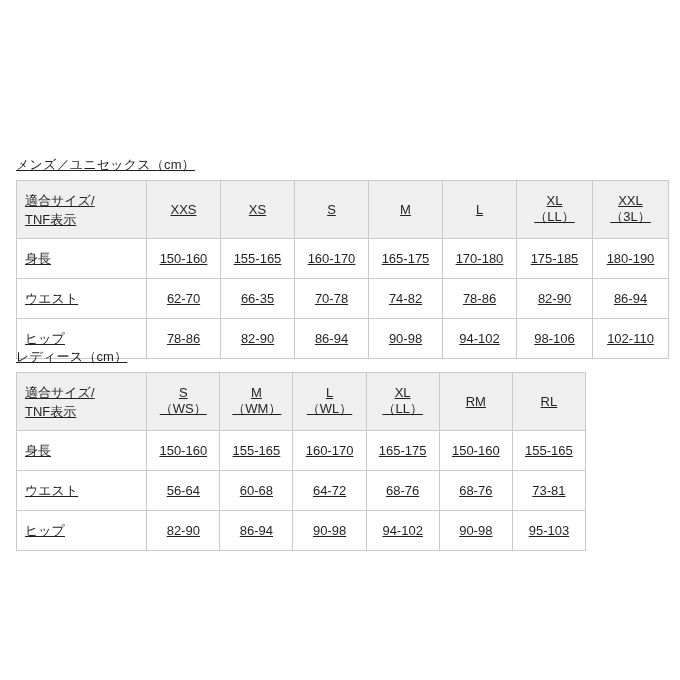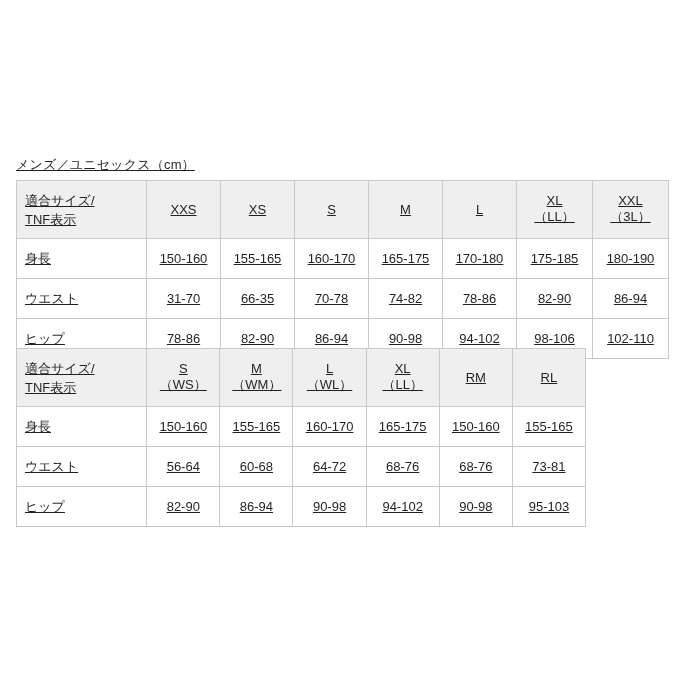--- a/index.html
+++ b/index.html
@@ -130,21 +130,21 @@
           <td class="cell">150-160</td>
           <td class="cell">155-165</td>
           <td class="cell">160-170</td>
           <td class="cell">165-175</td>
           <td class="cell">170-180</td>
           <td class="cell">175-185</td>
           <td class="cell">180-190</td>
         </tr>
         <tr>
           <td class="row-label">ウエスト</td>
-          <td class="cell">31-70</td>
+          <td class="cell">62-70</td>
           <td class="cell">66-35</td>
           <td class="cell">70-78</td>
           <td class="cell">74-82</td>
           <td class="cell">78-86</td>
           <td class="cell">82-90</td>
           <td class="cell">86-94</td>
         </tr>
         <tr>
           <td class="row-label">ヒップ</td>
           <td class="cell">78-86</td>
@@ -153,20 +153,21 @@
           <td class="cell">90-98</td>
           <td class="cell">94-102</td>
           <td class="cell">98-106</td>
           <td class="cell">102-110</td>
         </tr>
       </tbody>
     </table>
   </div>
 
   <div class="section section-ladies">
+    <div class="section-title">レディース（cm）</div>
     <table class="ladies">
       <colgroup>
         <col class="c0">
           <col class="cx">
           <col class="cx">
           <col class="cx">
           <col class="cx">
           <col class="cx">
           <col class="cx">
       </colgroup>

